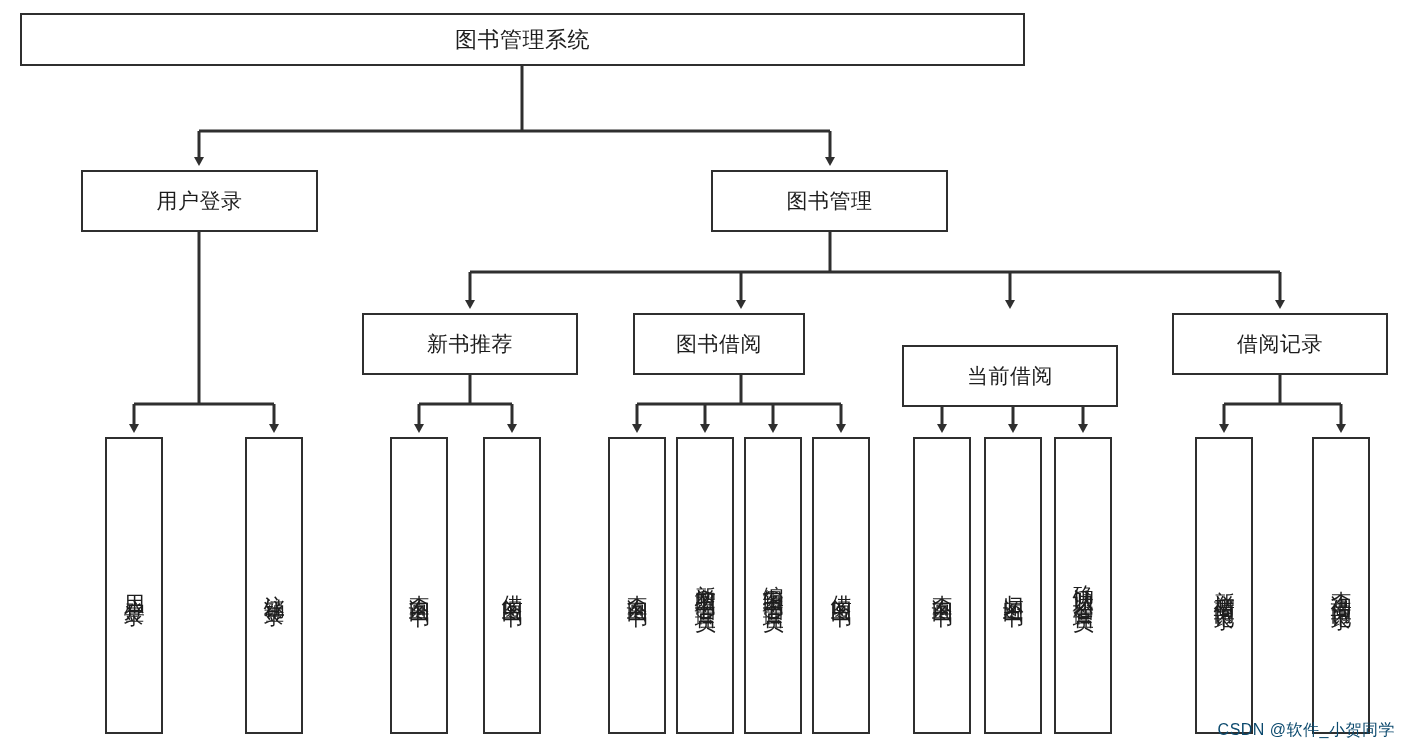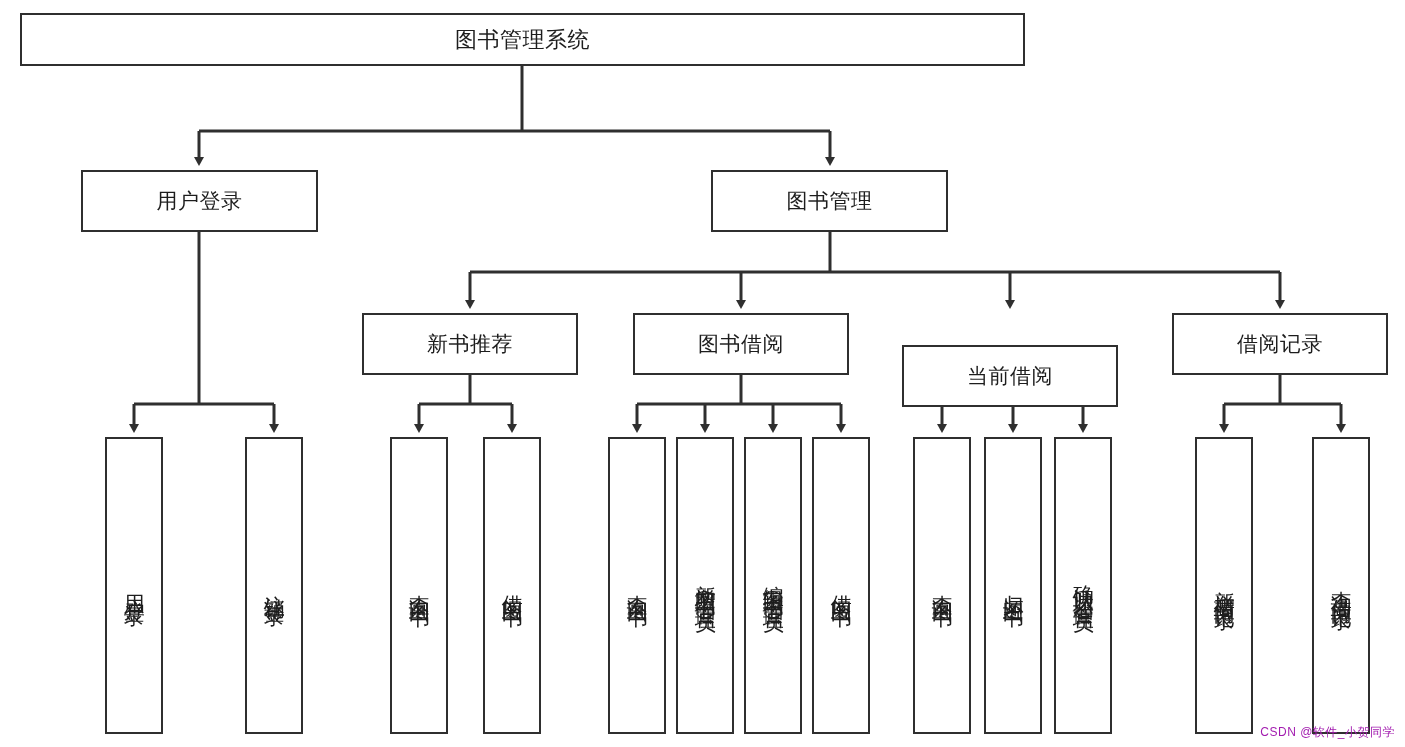--- a/index.html
+++ b/index.html
@@ -61,22 +61,22 @@
     font-size: 21px;
     line-height: 1.35;
     letter-spacing: 4px;
     white-space: nowrap;
     max-height: 280px;
   }
   #watermark {
     position: absolute;
     right: 10px;
     bottom: 6px;
-    font-size: 12px;
-    color: #a21caf;
+    font-size: 16px;
+    color: #0c4a6e;
     letter-spacing: 0.5px;
     white-space: nowrap;
     user-select: none;
   }
 </style>
 </head>
 <body>
 
 <div id="canvas">
 
@@ -137,21 +137,21 @@
   <div class="node horiz" style="left:81px; top:170px; width:237px; height:62px;">
     <span class="label">用户登录</span>
   </div>
   <div class="node horiz" style="left:362px; top:313px; width:216px; height:62px;">
     <span class="label">新书推荐</span>
   </div>
 
   <div class="node horiz" style="left:711px; top:170px; width:237px; height:62px;">
     <span class="label">图书管理</span>
   </div>
-  <div class="node horiz" style="left:633px; top:313px; width:216px; height:62px;">
+  <div class="node horiz" style="left:633px; top:313px; width:172px; height:62px;">
     <span class="label">图书借阅</span>
   </div>
   <div class="node horiz" style="left:902px; top:313px; width:216px; height:62px;margin-top:32px;">
     <span class="label">当前借阅</span>
   </div>
   <div class="node horiz" style="left:1172px; top:313px; width:216px; height:62px;">
     <span class="label">借阅记录</span>
   </div>
 
   <div class="node vert" style="left:105px; top:437px; width:58px; height:297px;">

